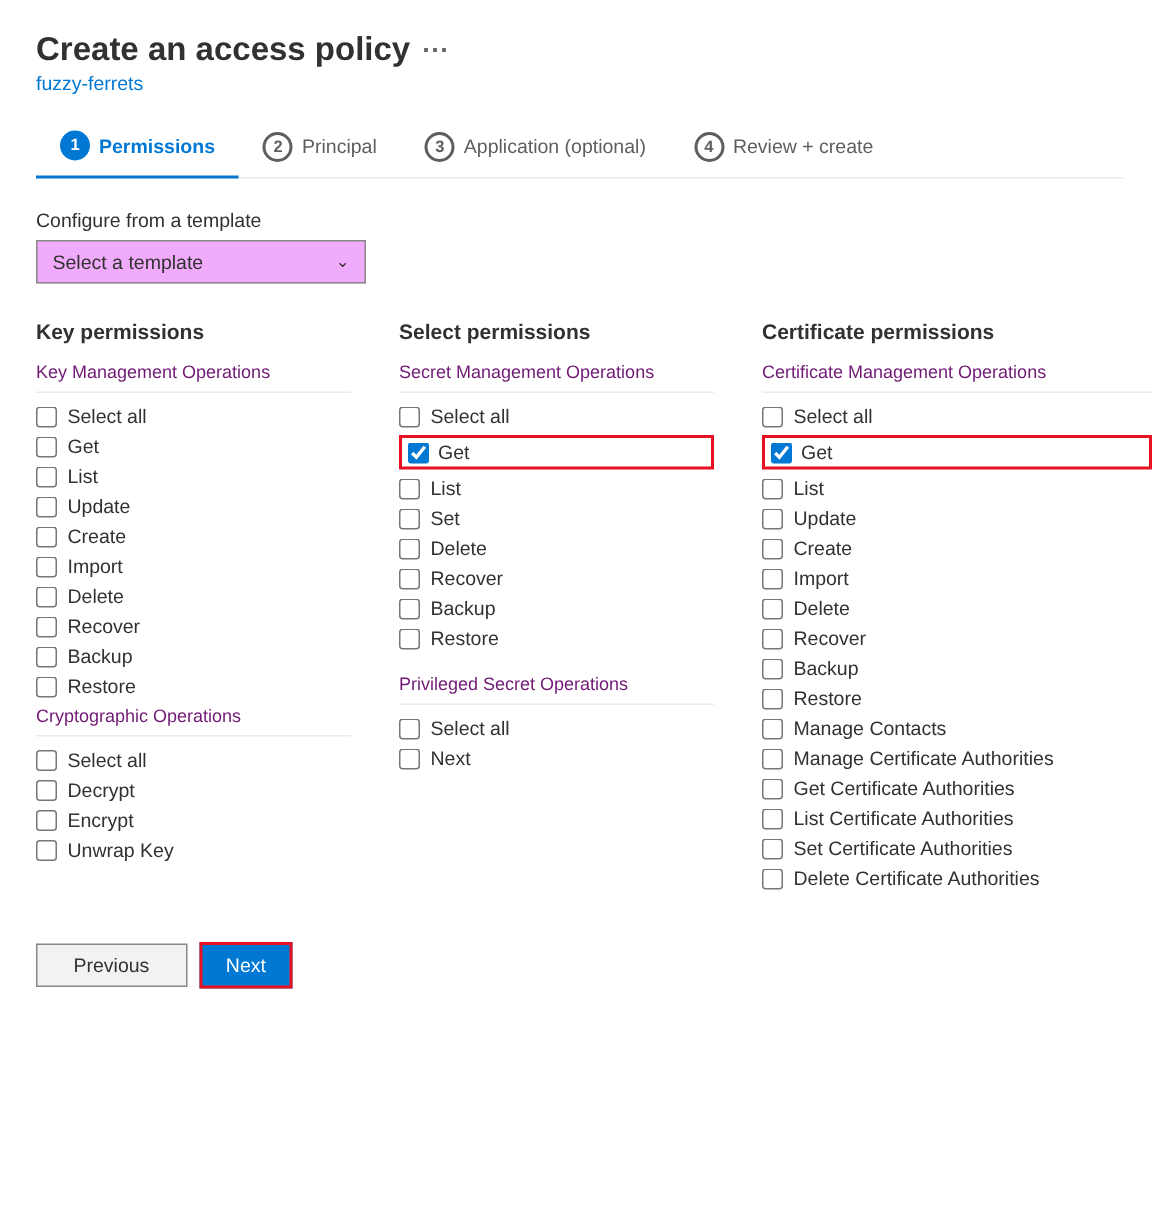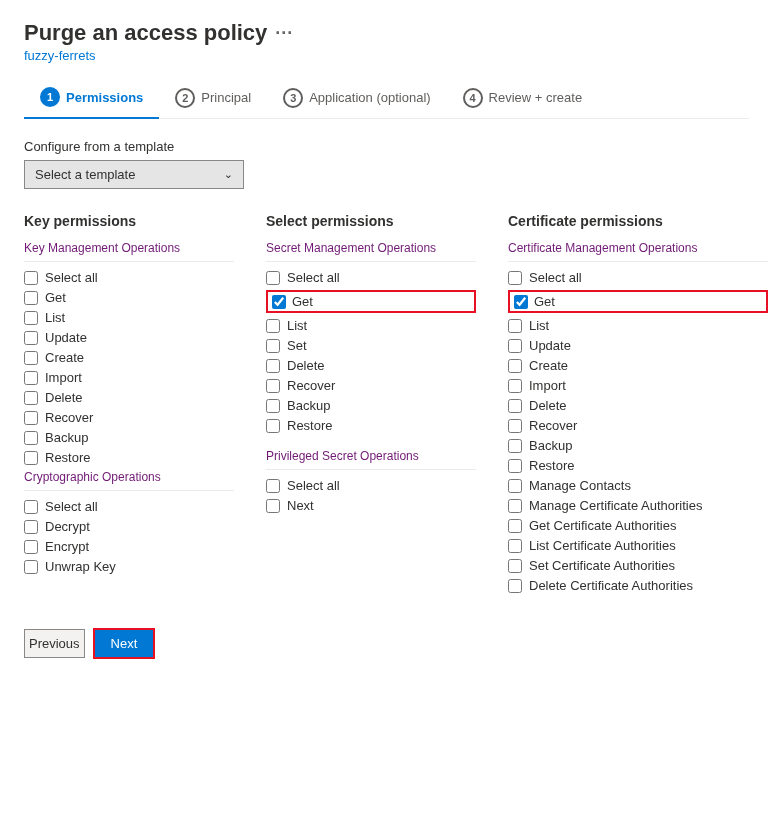--- a/index.html
+++ b/index.html
@@ -82,21 +82,21 @@
       margin-bottom: 6px;
     }
     .template-dropdown {
       display: flex;
       align-items: center;
       justify-content: space-between;
       border: 1px solid #8a8886;
       padding: 6px 10px;
       width: 220px;
       cursor: pointer;
-      background: #e5e5e5;
+      background: #f0abfc;
       color: #323130;
       font-size: 13px;
     }
     .template-dropdown .chevron {
       font-size: 11px;
       color: #323130;
     }
     .permissions-grid {
       display: grid;
       grid-template-columns: 230px 230px 280px;
@@ -151,40 +151,40 @@
     .footer-buttons {
       display: flex;
       align-items: center;
       gap: 8px;
       margin-top: 30px;
     }
     .btn-previous {
       background: #f3f2f1;
       border: 1px solid #8a8886;
       color: #323130;
-      padding: 6px 4px;
+      padding: 6px 24px;
       font-size: 13px;
       cursor: pointer;
     }
     .btn-next {
       background: #0078d4;
       border: 2px solid #e81123;
       color: #fff;
       padding: 6px 16px;
       font-size: 13px;
       cursor: pointer;
       font-weight: 500;
     }
   </style>
 </head>
 <body>
 
 <div style="display:flex;align-items:center;gap:8px;">
   <h1 class="page-title">
-    <span>Purge an access policy</span>
+    <span>Create an access policy</span>
     <span class="ellipsis">···</span>
   </h1>
 </div>
 <div class="breadcrumb">fuzzy-ferrets</div>
 
 <nav class="steps-nav">
   <div class="step active">
     <div class="step-circle">1</div>
     <span>Permissions</span>
   </div>

